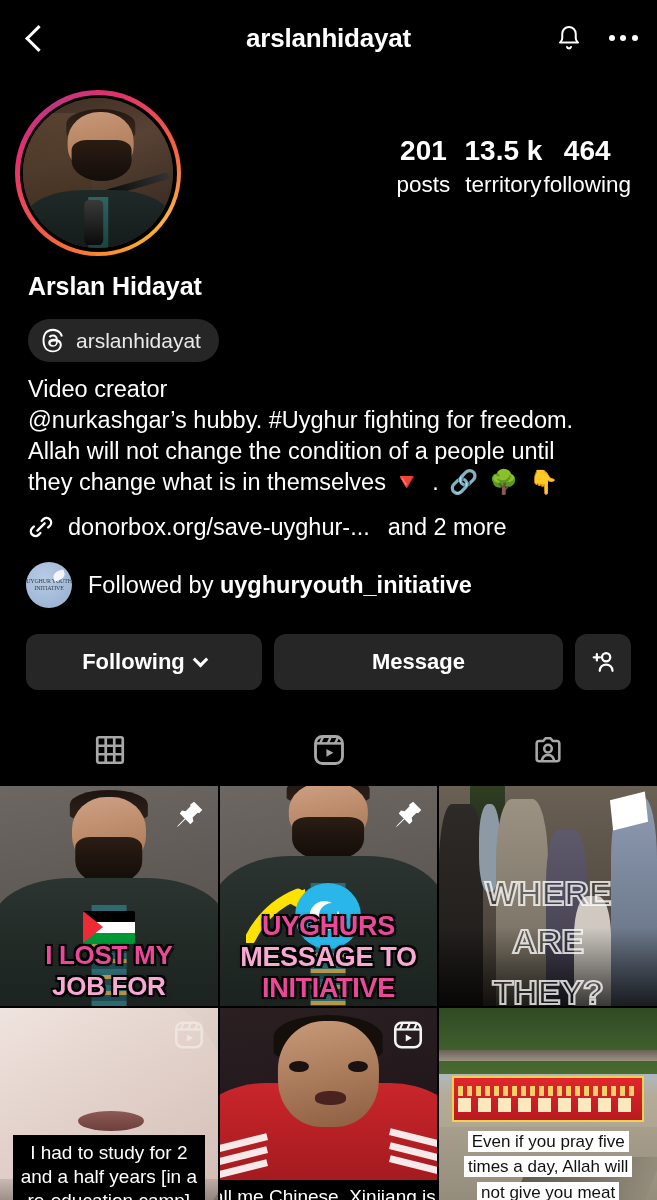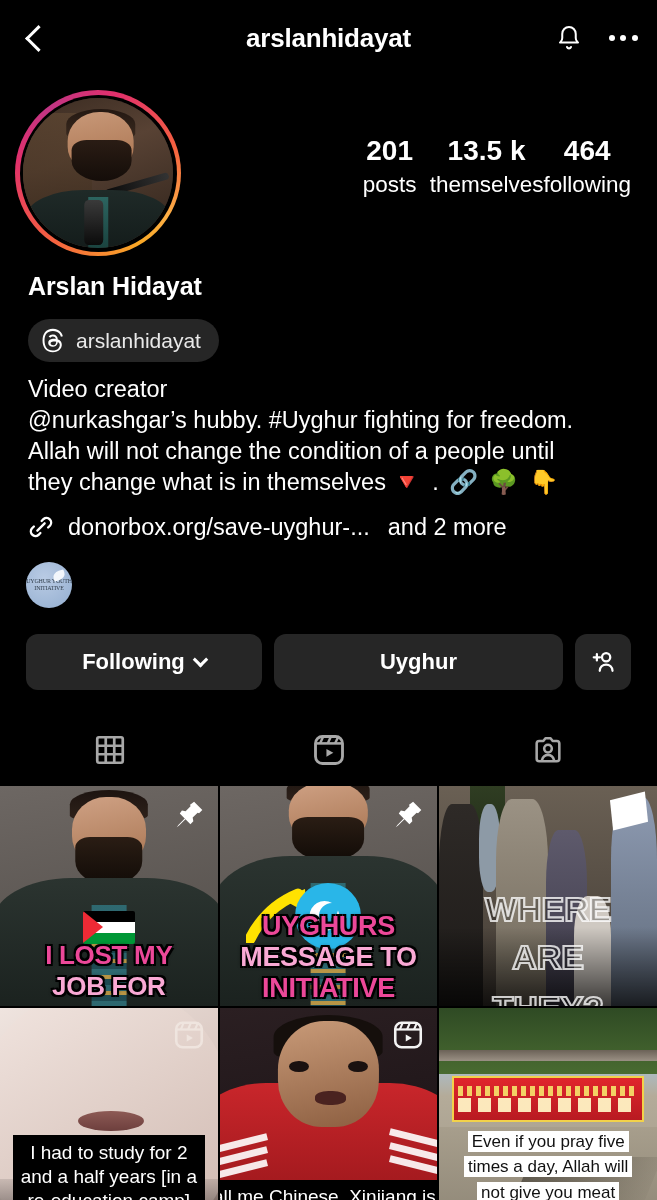--- a/index.html
+++ b/index.html
@@ -140,21 +140,21 @@
              display:flex; align-items:center; justify-content:center; }
   .arrow-y { position:absolute; left:12%; top:44%; width:70px; height:60px; z-index:4; }
 
   
   .fam { position:absolute; inset:0; background:linear-gradient(180deg,#6a6054,#413a33); }
   .fam .person { position:absolute; bottom:0; border-radius:30% 30% 0 0; }
   .fam .foliage { position:absolute; left:14%; top:0; width:16%; height:42%;
                   background:linear-gradient(180deg,#2f3d22,#1d2616); border-radius:0 0 40% 40%; }
   .outline-txt { position:absolute; left:0; right:0; text-align:center; font-weight:700;
                  color:rgba(20,20,20,.28); letter-spacing:0px;
-                 -webkit-text-stroke:2.2px rgba(255,255,255,.78); z-index:5;margin-top:16px; }
+                 -webkit-text-stroke:2.2px rgba(255,255,255,.78); z-index:5; }
   .fam-fade { position:absolute; left:0; right:0; bottom:0; height:36%;
               background:linear-gradient(180deg,rgba(0,0,0,0),rgba(0,0,0,.72)); z-index:4; }
   .white-pin { position:absolute; right:10px; top:10px; width:36px; height:30px;
                background:#fff; transform:rotate(-14deg) skewX(-8deg); z-index:6; }
 
   
   .face4 { position:absolute; inset:0; background:linear-gradient(150deg,#efe4df,#d8c6bf 55%,#a9928a); }
   .face4 .cheek { position:absolute; left:-12%; top:-10%; width:118%; height:120%;
                   border-radius:50% 46% 42% 50%; background:linear-gradient(150deg,#f3e7e2,#cdb6ad); }
   .face4 .lips { position:absolute; left:36%; top:47%; width:30%; height:9%;
@@ -251,21 +251,21 @@
         </div>
       </div>
     </div>
     <div class="stats">
       <div class="stat">
         <div class="num">201</div>
         <div class="lbl">posts</div>
       </div>
       <div class="stat">
         <div class="num">13.5 k</div>
-        <div class="lbl">themselves</div>
+        <div class="lbl">territory</div>
       </div>
       <div class="stat">
         <div class="num">464</div>
         <div class="lbl">following</div>
       </div>
     </div>
   </div>
 
   
   <div class="name">Arslan Hidayat</div>
@@ -294,30 +294,31 @@
     <span class="url">donorbox.org/save-uyghur-...</span>
     <span class="more">and 2 more</span>
   </div>
 
   
   <div class="followedby">
     <div class="fb-avatar">
       <div class="fbtxt">UYGHUR YOUTH INITIATIVE</div>
       <div class="dove"></div>
     </div>
+    <div class="fb-text"><span>Followed by </span><b>uyghuryouth_initiative</b></div>
   </div>
 
   
   <div class="actions">
     <div class="btn following">
       <span>Following</span>
       <span class="caret"></span>
     </div>
     <div class="btn message">
-      <span>Uyghur</span>
+      <span>Message</span>
     </div>
     <div class="btn adduser">
       <svg width="30" height="30" viewBox="0 0 24 24" fill="none">
         <circle cx="14.5" cy="8.2" r="3.3" stroke="#fff" stroke-width="1.8"></circle>
         <path d="M9.4 19c0-2.8 2.3-5 5.1-5s5.1 2.2 5.1 5" stroke="#fff" stroke-width="1.8" stroke-linecap="round"></path>
         <path d="M4.6 8.2h5M7.1 5.7v5" stroke="#fff" stroke-width="1.8" stroke-linecap="round"></path>
       </svg>
     </div>
   </div>
 

